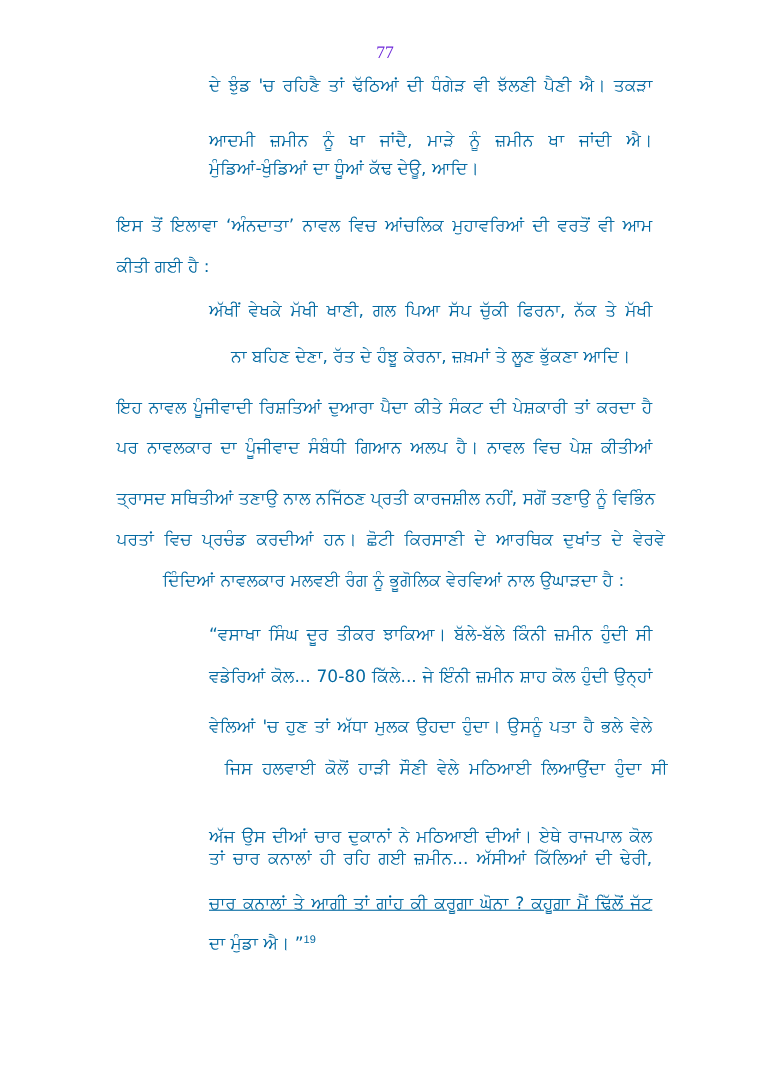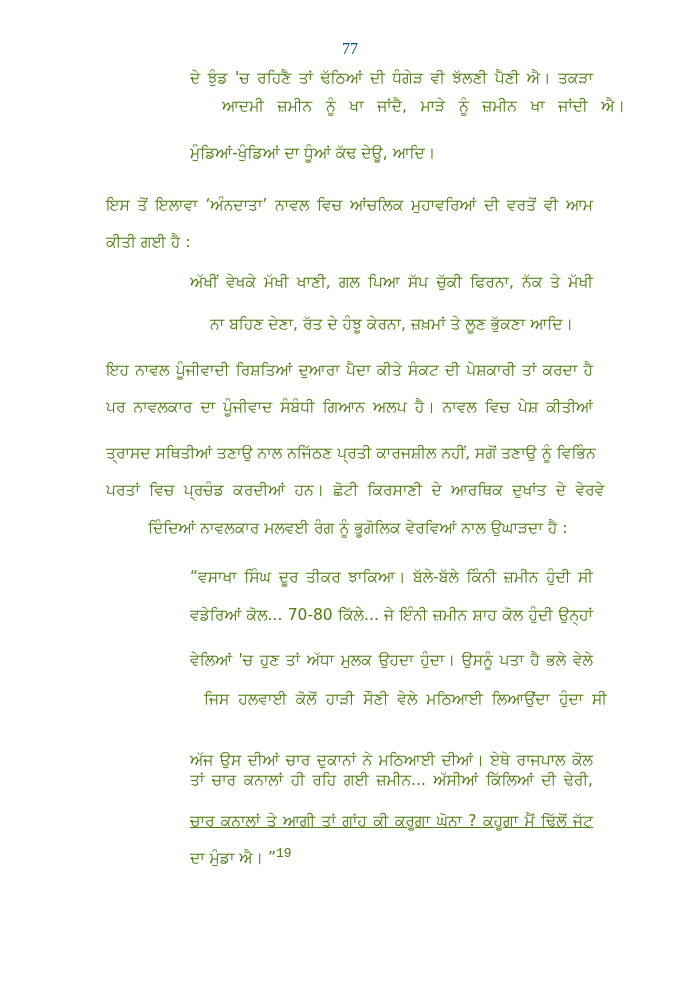--- a/index.html
+++ b/index.html
@@ -16,58 +16,58 @@
       color: #1a1a1a;
     }
     .page-number {
       position: absolute;
       top: 40px;
       left: 0;
       width: 700px;
       text-align: center;
       font-family: "Liberation Serif", serif;
       font-size: 16px;
-      color: #0c4a6e;
+      color: #6d28d9;
     }
     .line {
       position: absolute;
       font-size: 15.5px;
       line-height: 20px;
       white-space: nowrap;
-      color: #4d7c0f;
+      color: #0369a1;
     }
     .justify {
       text-align: justify;
       text-align-last: justify;
     }
     .full {
       left: 106px;
       width: 487px;
     }
     .indent {
       left: 190px;
       width: 403px;
     }
     sup {
-      font-family: Liberation Mono, monospace;
-      font-size: 13px;
+      font-family: Liberation Sans, sans-serif;
+      font-size: 10px;
       vertical-align: super;
       line-height: 0;
     }
   </style>
 </head>
 <body>
 
 <div>
 
   <div class="page-number">77</div>
 
   <div>
     <div class="line indent justify" style="top:68px;">ਦੇ ਝੁੰਡ 'ਚ ਰਹਿਣੈ ਤਾਂ ਢੱਠਿਆਂ ਦੀ ਧੰਗੇੜ ਵੀ ਝੱਲਣੀ ਪੈਣੀ ਐ। ਤਕੜਾ</div>
-    <div class="line indent justify" style="top:96px;margin-left:32px;">ਆਦਮੀ ਜ਼ਮੀਨ ਨੂੰ ਖਾ ਜਾਂਦੈ, ਮਾੜੇ ਨੂੰ ਜ਼ਮੀਨ ਖਾ ਜਾਂਦੀ ਐ।</div>
+    <div class="line indent justify" style="top:118px;">ਆਦਮੀ ਜ਼ਮੀਨ ਨੂੰ ਖਾ ਜਾਂਦੈ, ਮਾੜੇ ਨੂੰ ਜ਼ਮੀਨ ਖਾ ਜਾਂਦੀ ਐ।</div>
     <div class="line indent" style="top:143px;">ਮੁੰਡਿਆਂ-ਖੁੰਡਿਆਂ ਦਾ ਧੂੰਆਂ ਕੱਢ ਦੇਊ, ਆਦਿ।</div>
   </div>
 
   <div>
     <div class="line full justify" style="top:195px;">ਇਸ ਤੋਂ ਇਲਾਵਾ ‘ਅੰਨਦਾਤਾ’ ਨਾਵਲ ਵਿਚ ਆਂਚਲਿਕ ਮੁਹਾਵਰਿਆਂ ਦੀ ਵਰਤੋਂ ਵੀ ਆਮ</div>
     <div class="line full" style="top:232px;">ਕੀਤੀ ਗਈ ਹੈ :</div>
   </div>
 
   <div>
     <div class="line indent justify" style="top:272px;">ਅੱਖੀਂ ਵੇਖਕੇ ਮੱਖੀ ਖਾਣੀ, ਗਲ ਪਿਆ ਸੱਪ ਚੁੱਕੀ ਫਿਰਨਾ, ਨੱਕ ਤੇ ਮੱਖੀ</div>

